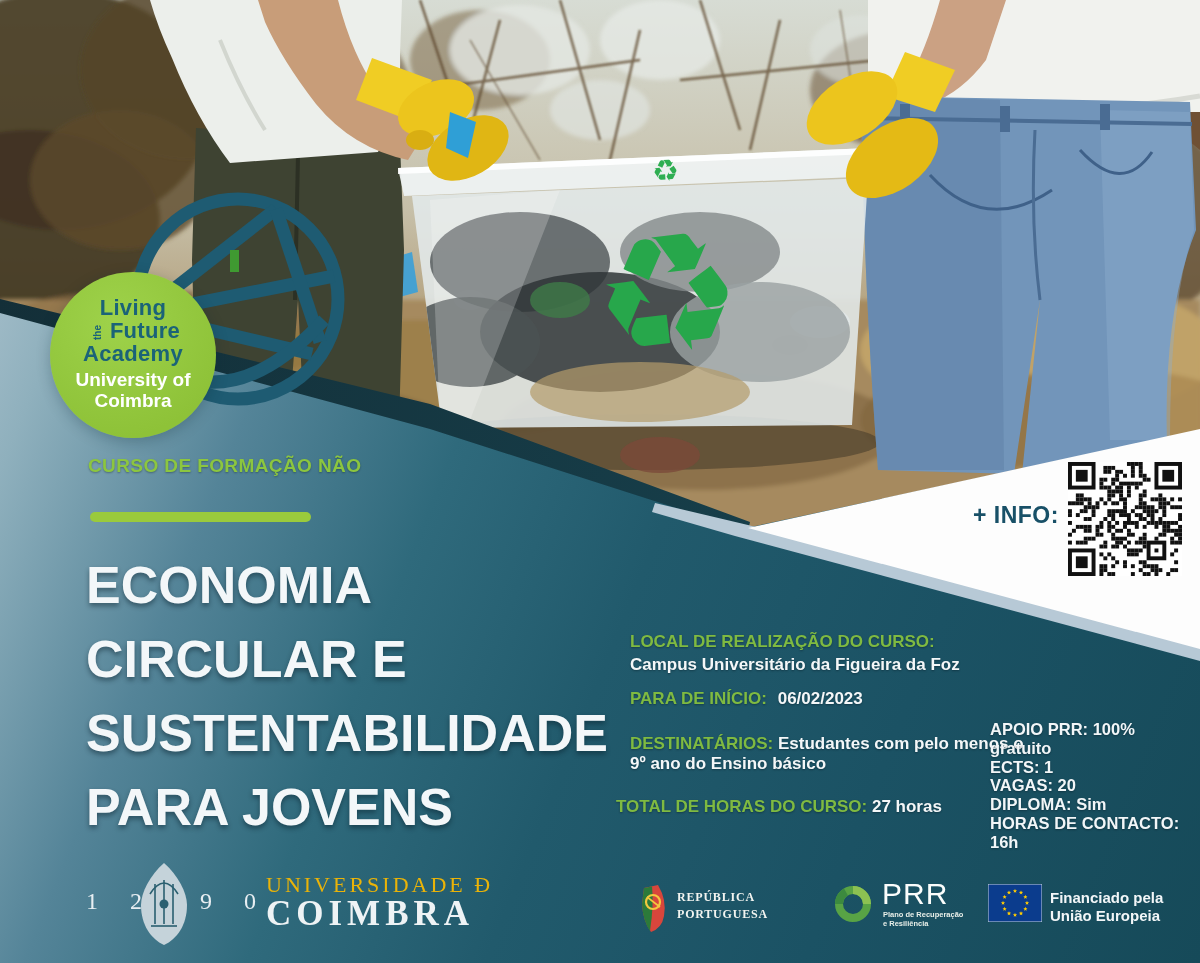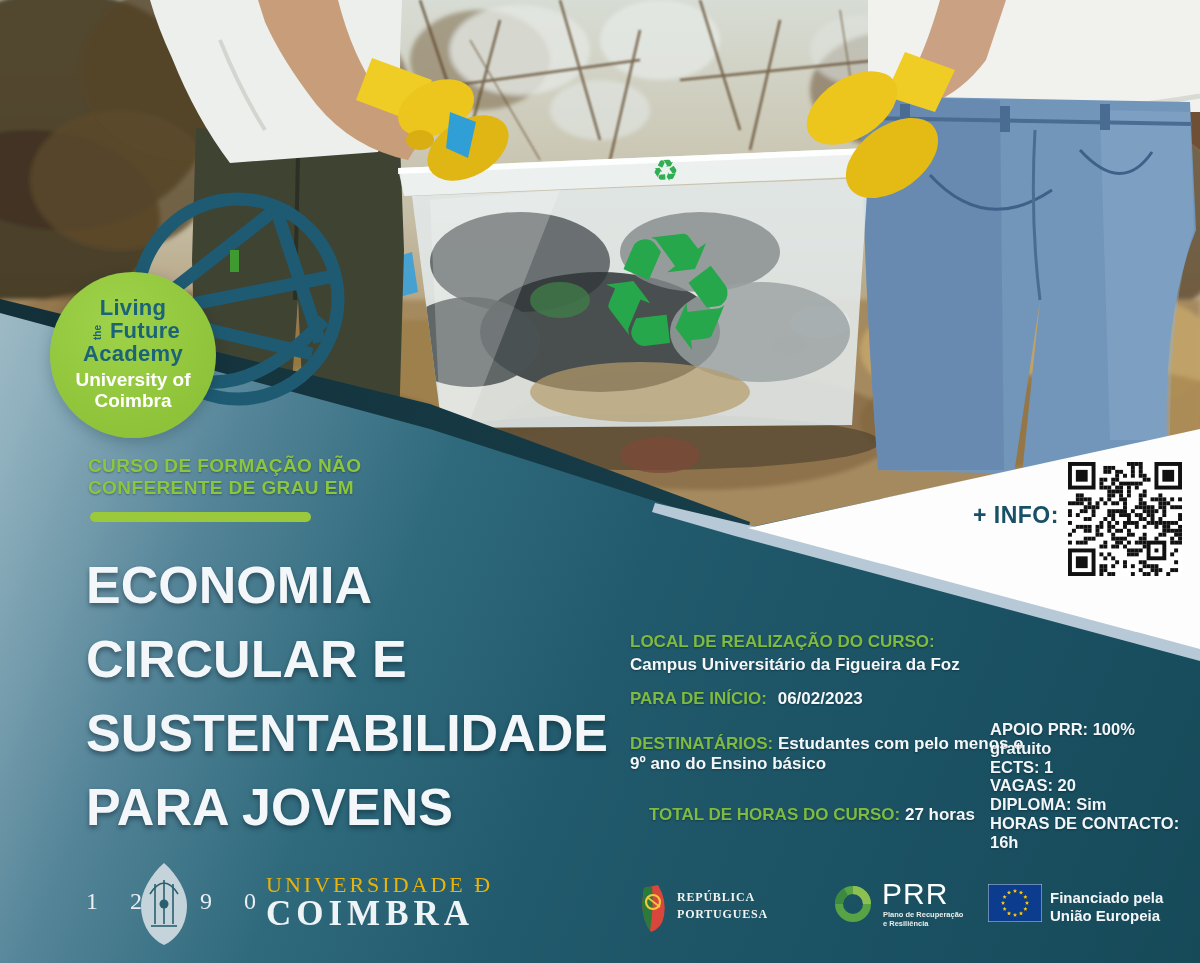--- a/index.html
+++ b/index.html
@@ -37,21 +37,21 @@
   
   #info-label{left:973px;top:502px;color:#185067;font-weight:bold;font-size:23px;letter-spacing:.5px;}
   #qr{left:1068px;top:462px;width:114px;height:114px;}
   
   .lbl{color:#7fba41;font-weight:bold;}
   .val{color:#f4f7f8;font-weight:bold;}
   .detail{font-size:17px;line-height:20px;text-shadow:0 1px 2px rgba(0,20,30,.4);}
   #d-local{left:630px;top:632px;width:420px;}
   #d-inicio{left:630px;top:689px;width:420px;}
   #d-dest{left:630px;top:734px;width:400px;}
-  #d-horas{left:649px;top:797px;width:420px;margin-top:8px;}
+  #d-horas{left:616px;top:797px;width:420px;}
   .stack-val{display:block;margin-top:3px;}
   
   #facts{left:990px;top:720px;width:210px;color:#f2f6f8;font-weight:bold;
       font-size:16.5px;line-height:18.8px;text-shadow:0 1px 2px rgba(0,20,30,.4);}
   
   .serif{font-family:"Liberation Serif",serif;}
   #uc-d1{left:86px;top:888px;font-size:24px;letter-spacing:13px;color:#e8eef2;}
   #uc-d2{left:200px;top:888px;font-size:24px;letter-spacing:13px;color:#e8eef2;}
   #uc-crest{left:140px;top:862px;}
   #uc-name1{left:266px;top:872px;font-size:22px;letter-spacing:3px;color:#eab308;}
@@ -225,21 +225,20 @@
         <span class="the-rot">the</span><span>Future</span>
       </div>
       <div class="badge-teal">Academy</div>
       <div class="badge-white" style="margin-top:4px;">University of</div>
       <div class="badge-white">Coimbra</div>
     </div>
   </div>
 
   <div id="eyebrow" class="abs">
     <div>CURSO DE FORMAÇÃO NÃO</div>
-    <div>CONFERENTE DE GRAU EM</div>
   </div>
   <div id="green-bar" class="abs"></div>
   <div id="title" class="abs">
     <div>ECONOMIA</div>
     <div>CIRCULAR E</div>
     <div>SUSTENTABILIDADE</div>
     <div>PARA JOVENS</div>
   </div>
 
   <div id="info-label" class="abs">+ INFO:</div>

